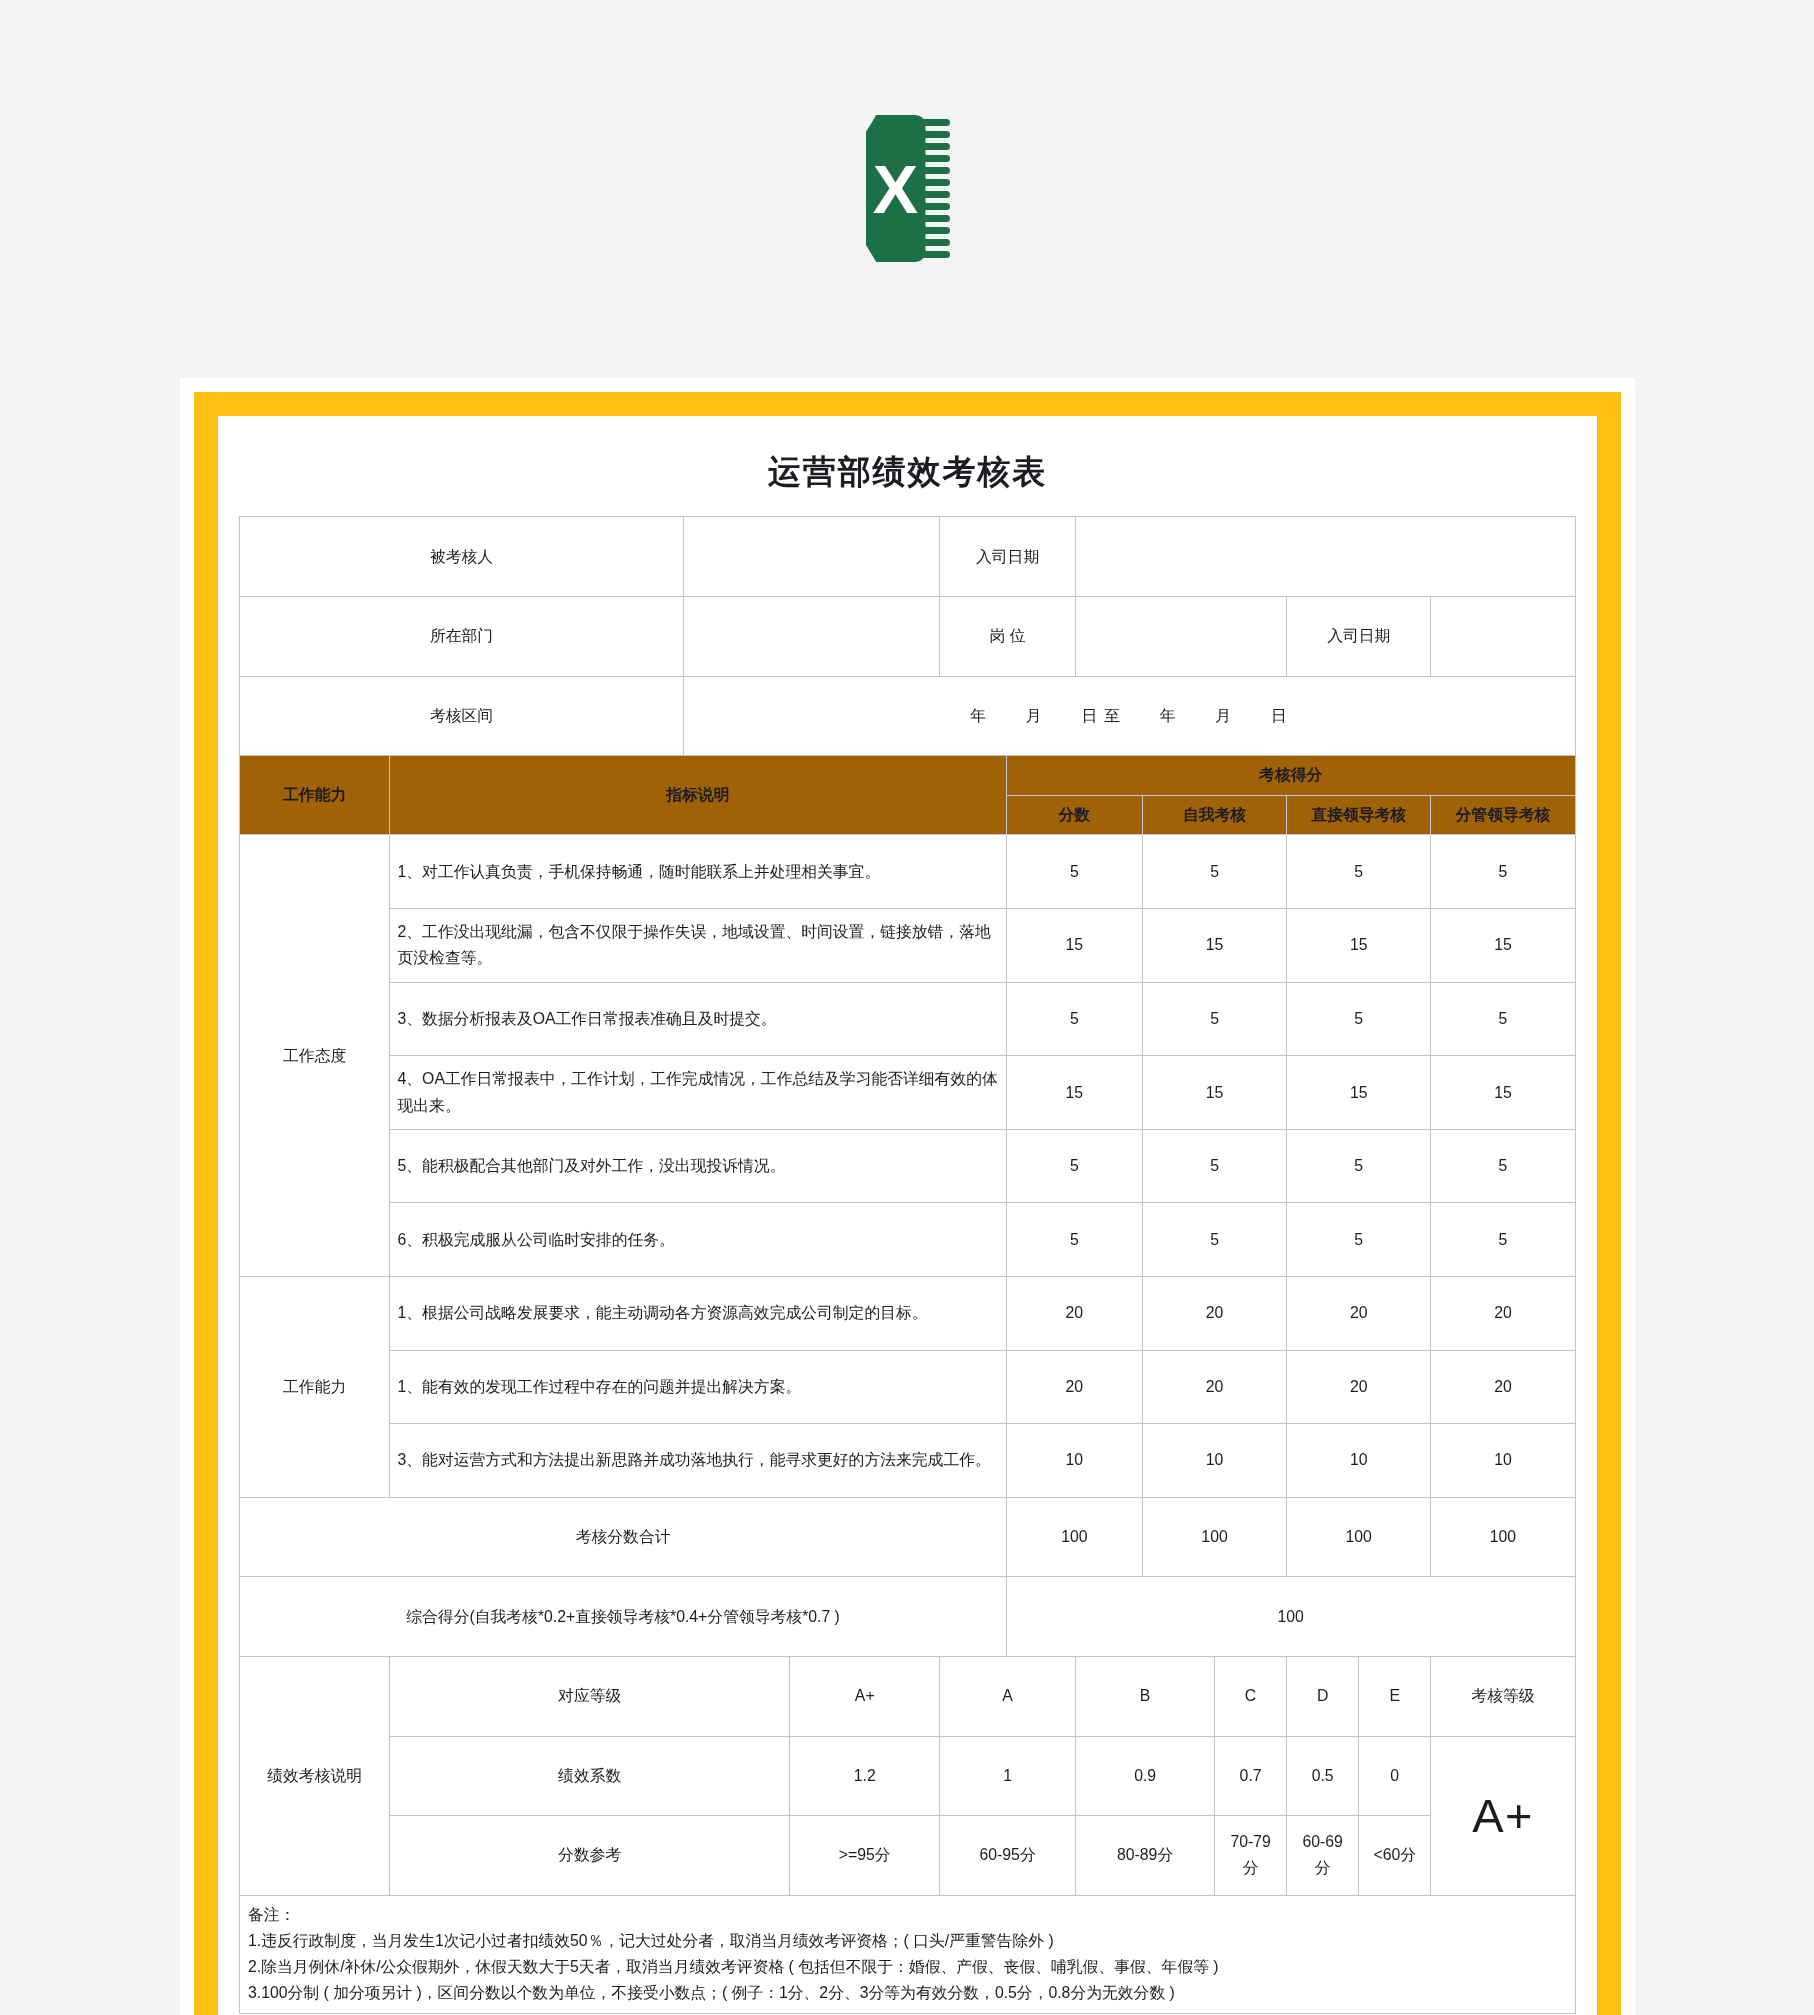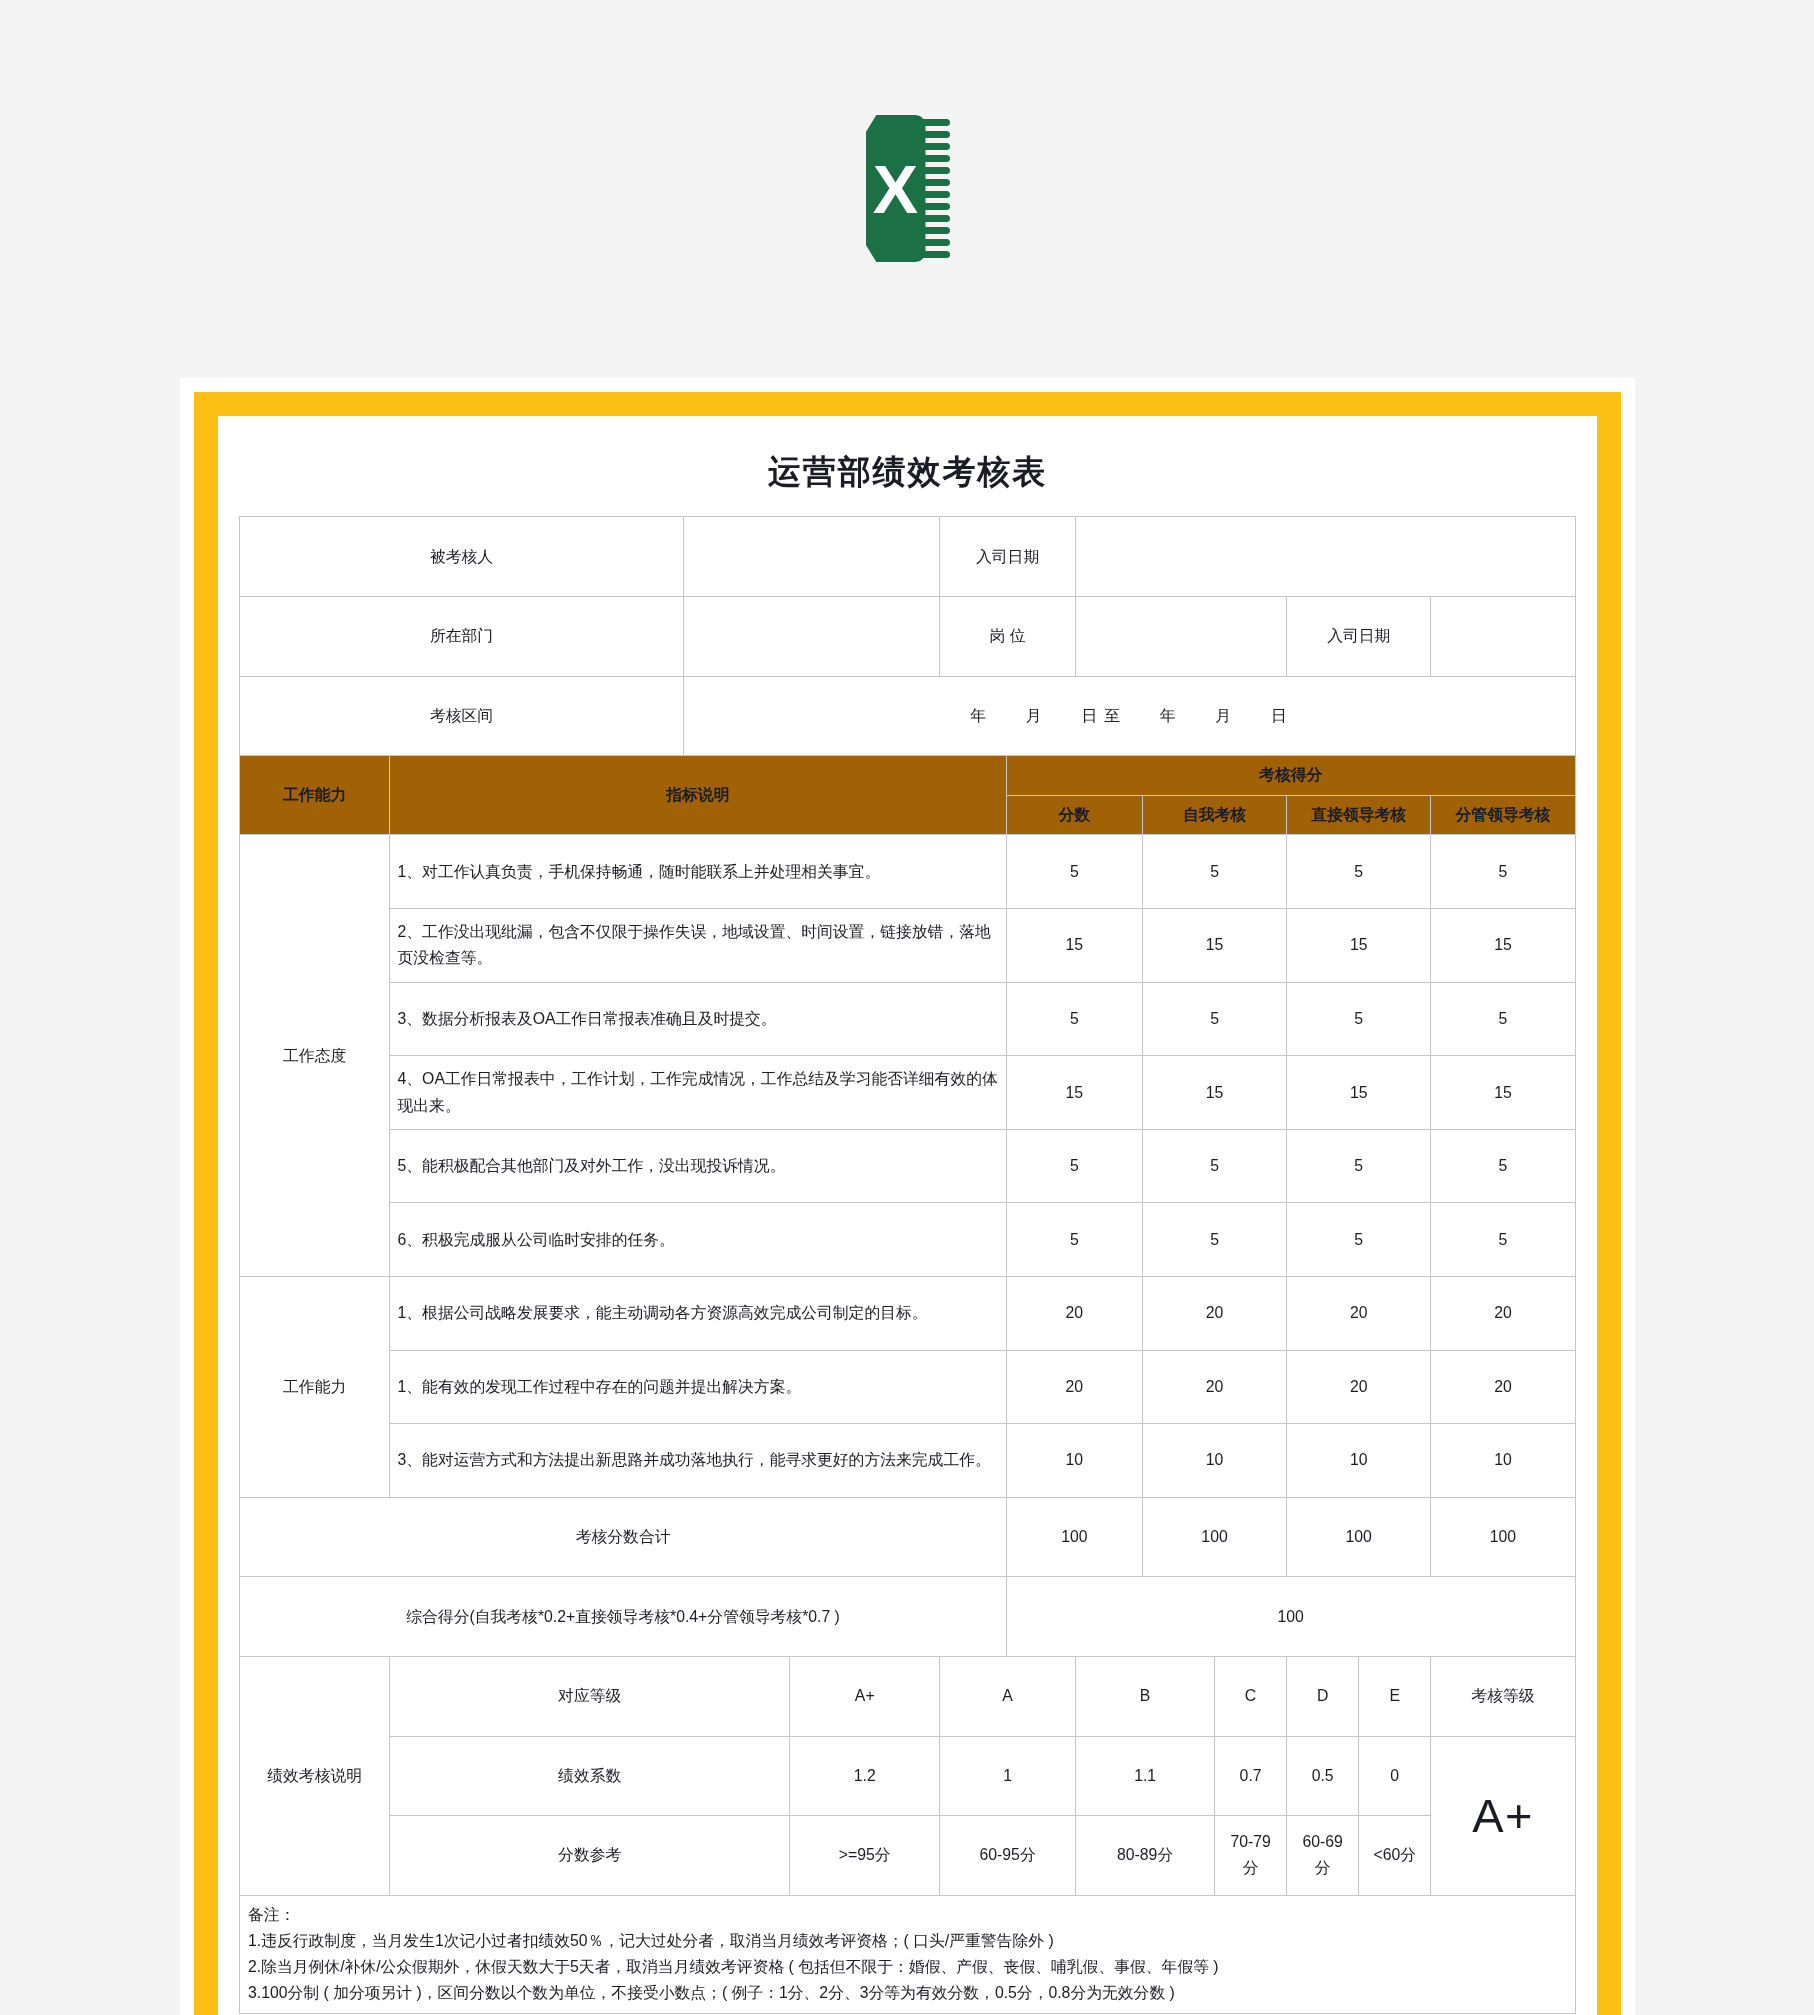--- a/index.html
+++ b/index.html
@@ -312,21 +312,21 @@
       <td class="c" colspan="2">B</td>
       <td class="c" colspan="1">C</td>
       <td class="c" colspan="1">D</td>
       <td class="c" colspan="1">E</td>
       <td class="c" colspan="2">考核等级</td>
     </tr>
     <tr>
       <td class="c rowh" colspan="2">绩效系数</td>
       <td class="c" colspan="2">1.2</td>
       <td class="c" colspan="2">1</td>
-      <td class="c" colspan="2">1.1</td>
+      <td class="c" colspan="2">0.9</td>
       <td class="c" colspan="1">0.7</td>
       <td class="c" colspan="1">0.5</td>
       <td class="c" colspan="1">0</td>
       <td class="grade-big" colspan="2" rowspan="2">A+</td>
     </tr>
     <tr>
       <td class="c rowh" colspan="2">分数参考</td>
       <td class="c" colspan="2">&gt;=95分</td>
       <td class="c" colspan="2">60-95分</td>
       <td class="c" colspan="2">80-89分</td>

